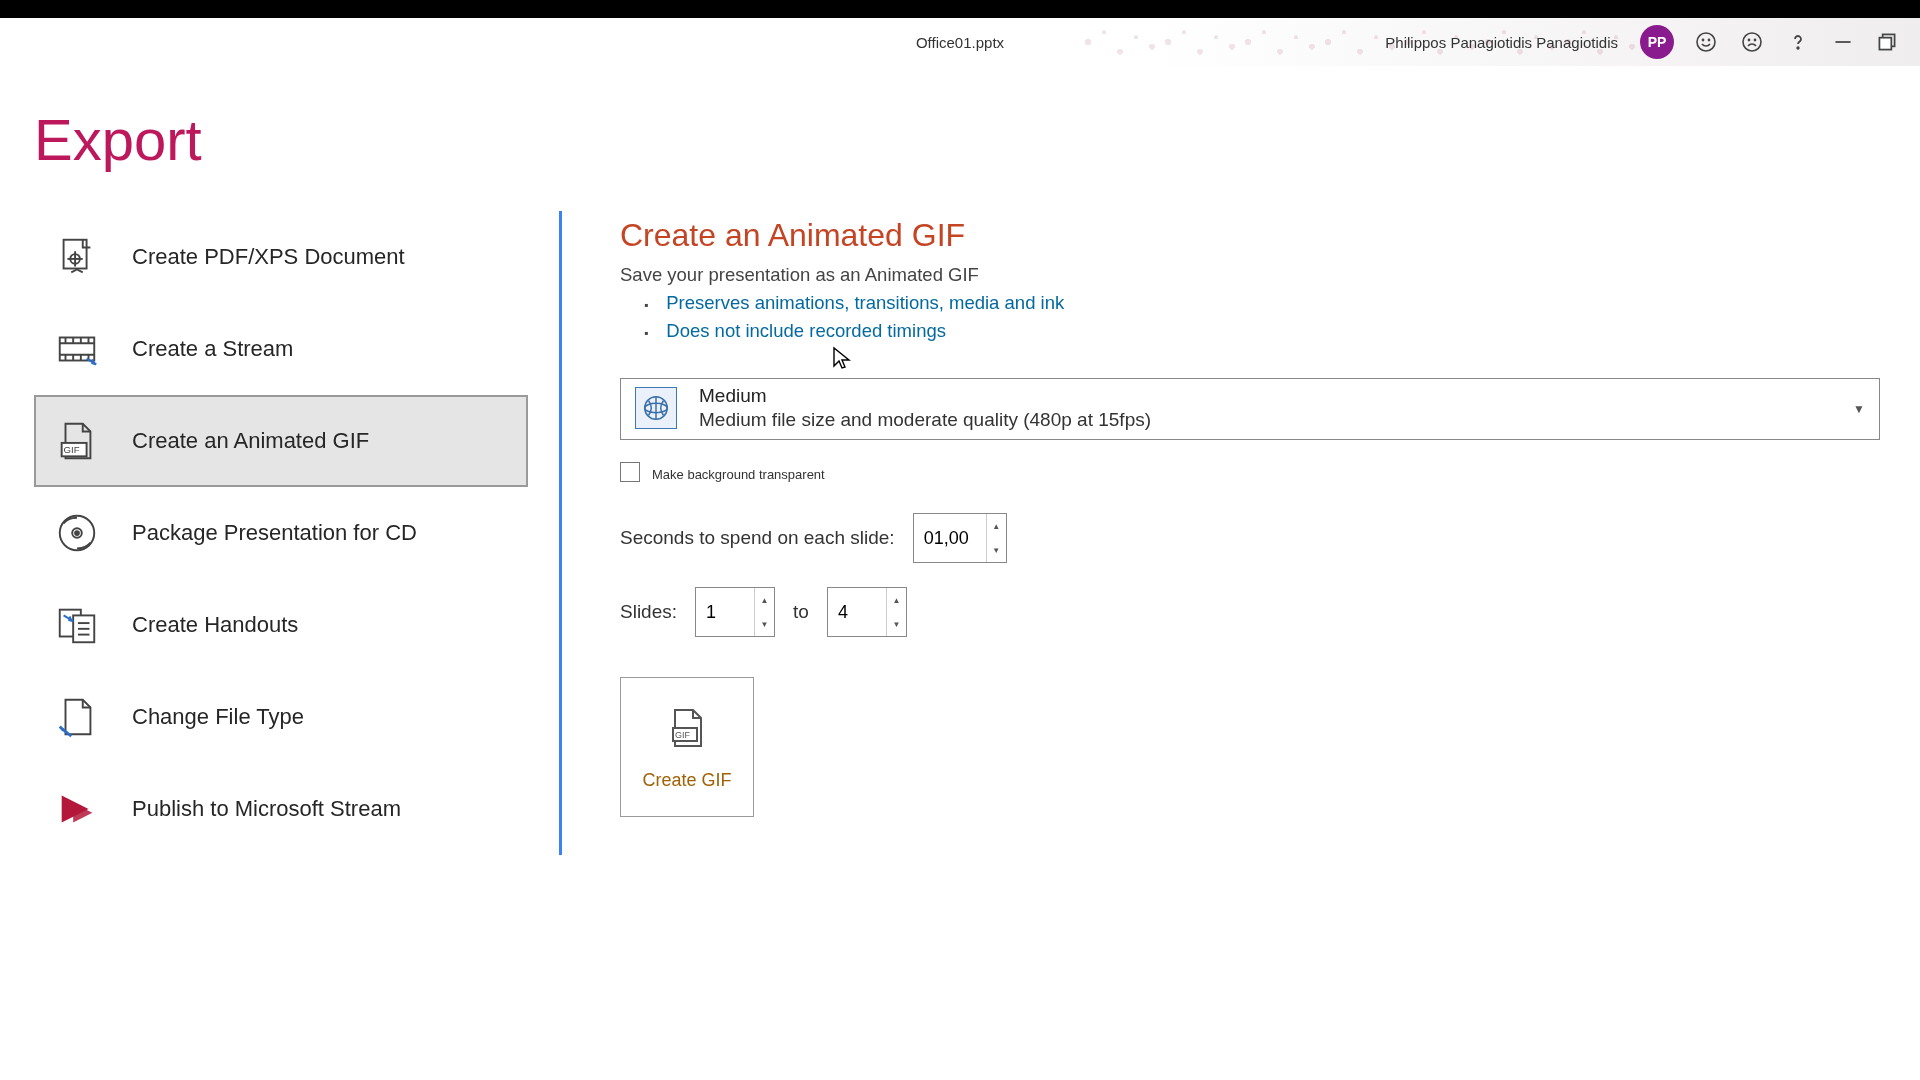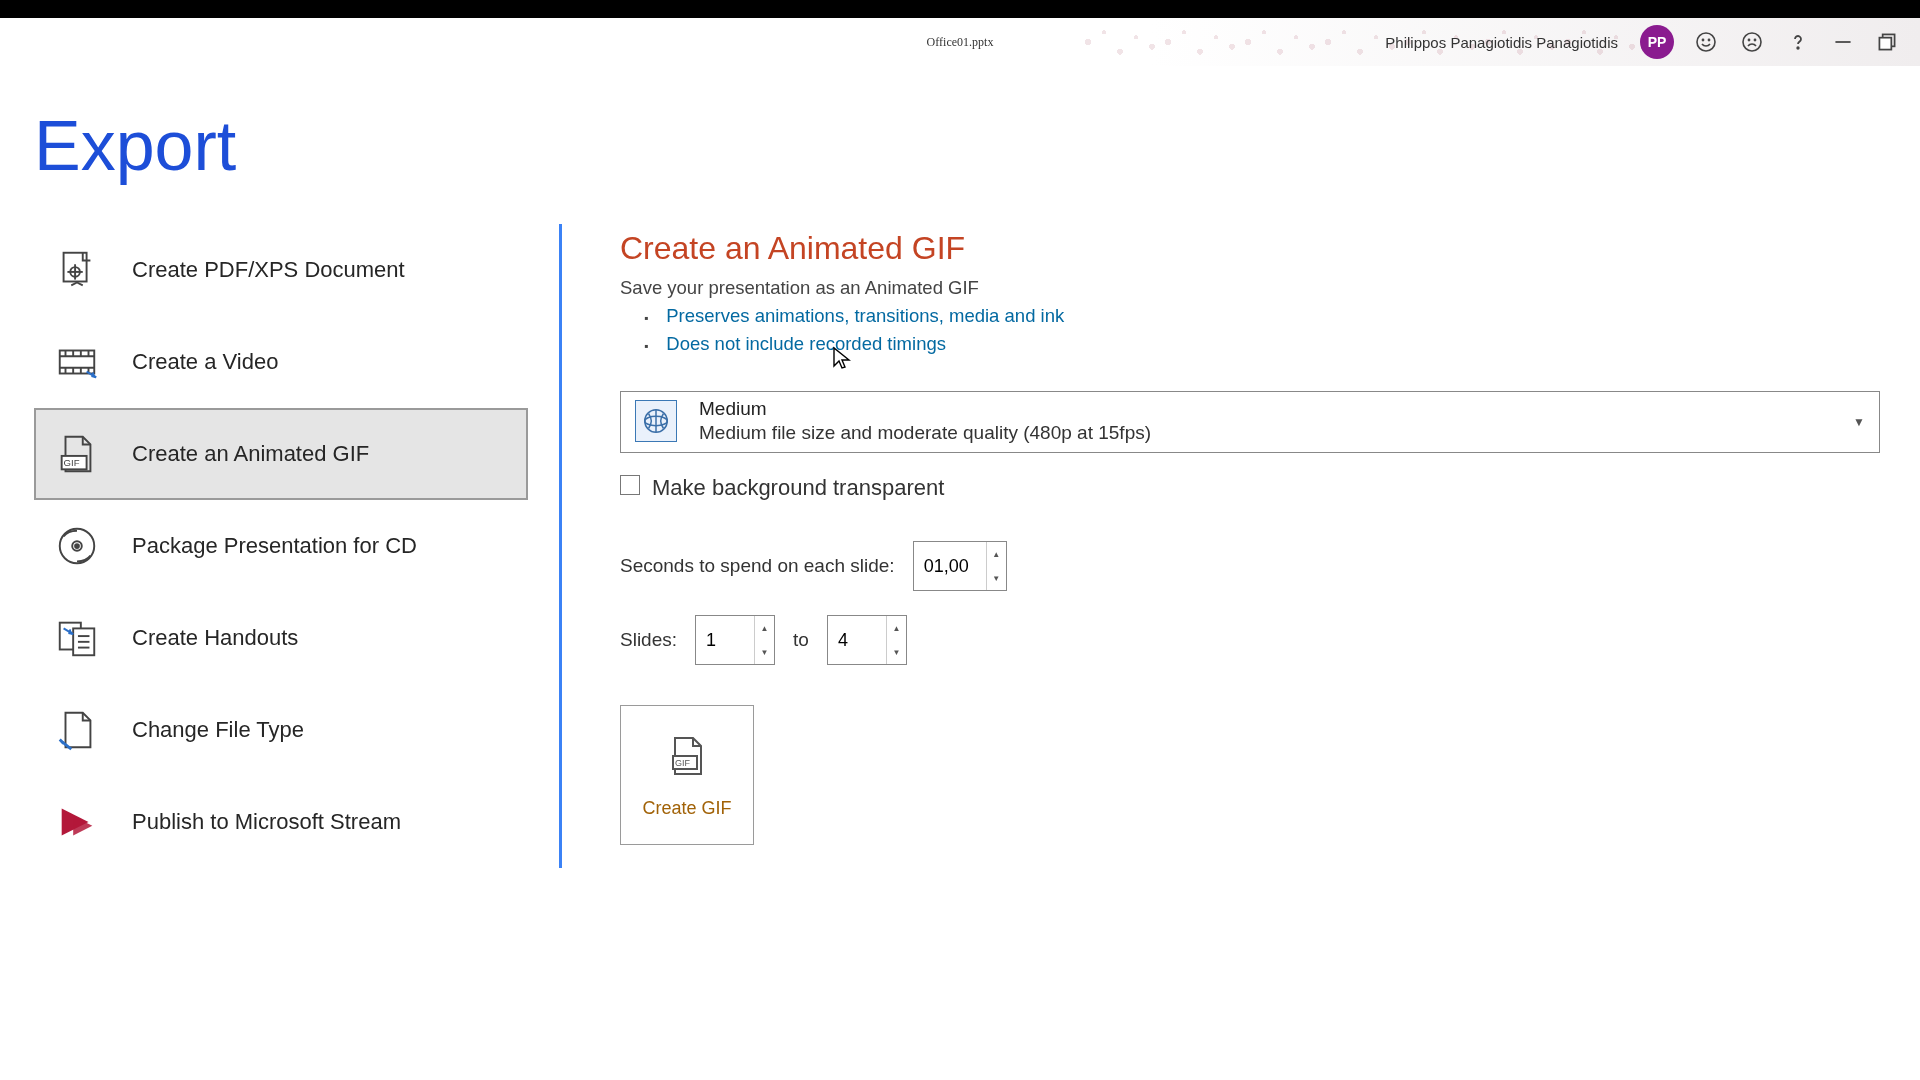--- a/index.html
+++ b/index.html
@@ -1,54 +1,54 @@
 <!DOCTYPE html>
 <html><head>
 <meta charset="utf-8">
 <style>
   * { box-sizing: border-box; margin: 0; padding: 0; }
   html, body { width: 1920px; height: 1080px; font-family: "Segoe UI", Arial, sans-serif; background: #fff; overflow: hidden; }
   .blackbar { background: #000; height: 18px; width: 100%; }
   .titlebar { height: 48px; display: flex; align-items: center; position: relative; background: linear-gradient(to right, #fff 0%, #fff 60%, #f0edee 100%); }
-  .titlebar-filename { position: absolute; left: 50%; transform: translateX(-50%); font-size: 12px; color: #333; font-family: Liberation Serif, serif; }
+  .titlebar-filename { position: absolute; left: 50%; transform: translateX(-50%); font-size: 15px; color: #333; }
   .titlebar-right { position: absolute; right: 20px; display: flex; align-items: center; gap: 18px; }
   .user-name { font-size: 15px; color: #333; margin-right: 4px; }
   .avatar { width: 34px; height: 34px; border-radius: 50%; background: #8a1b8f; color: #fff; display: flex; align-items: center; justify-content: center; font-size: 14px; font-weight: bold; }
   .icon-btn { width: 28px; height: 28px; display: flex; align-items: center; justify-content: center; cursor: pointer; color: #444; }
   .icon-btn svg { width: 24px; height: 24px; }
   .window-btn { width: 26px; height: 26px; display: flex; align-items: center; justify-content: center; cursor: pointer; color: #444; }
   .decor { position: absolute; top: 0; right: 280px; width: 560px; height: 48px; opacity: 0.22; pointer-events: none; background:
     radial-gradient(circle at 10% 50%, #c48695 3px, transparent 3px),
     radial-gradient(circle at 30% 30%, #c48695 2px, transparent 2px),
     radial-gradient(circle at 50% 70%, #c48695 3px, transparent 3px),
     radial-gradient(circle at 70% 40%, #c48695 2px, transparent 2px),
     radial-gradient(circle at 90% 60%, #c48695 3px, transparent 3px);
     background-size: 80px 48px;
   }
   .content { display: flex; flex-direction: column; padding: 40px 34px 0 34px; height: calc(100% - 66px); }
-  .page-title { font-size: 70px; font-weight: 300; color: #1d4ed8; margin-bottom: 38px; }
+  .page-title { font-size: 58px; font-weight: 300; color: #be185d; margin-bottom: 38px; }
   .columns { display: flex; }
   .sidebar { width: 528px; border-right: 3px solid #3b82f6; padding-right: 31px; }
   .side-item { display: flex; align-items: center; gap: 28px; height: 92px; padding-left: 14px; cursor: pointer; font-size: 22px; color: #262626; border: 2px solid transparent; }
   .side-item.selected { border: 2px solid #9a9a9a; background: #e5e5e5; }
   .side-item .side-icon { width: 54px; height: 54px; display: flex; align-items: center; justify-content: center; color: #444; }
   .side-item .side-icon svg { width: 46px; height: 46px; }
   .main { flex: 1; padding-left: 58px; padding-top: 6px; }
   .main-title { color: #c44423; font-size: 32px; font-weight: 400; margin-bottom: 10px; }
   .main-sub { font-size: 18.5px; color: #444; }
   .bullets { list-style: none; padding-left: 24px; margin-bottom: 36px; }
   .bullets li { font-size: 18.5px; color: #0369a1; margin: 6px 0; display: flex; align-items: flex-start; gap: 18px; }
   .bullets li::before { content: "▪"; color: #444; font-size: 12px; display: inline-block; margin-top: 6px; }
   .quality-dropdown { width: 1260px; border: 1px solid #888; padding: 6px 4px 8px 14px; display: flex; align-items: center; gap: 22px; cursor: pointer; margin-bottom: 22px; position: relative; }
   .quality-dropdown .q-icon { width: 42px; height: 42px; border: 1px solid #3b78b5; display: flex; align-items: center; justify-content: center; background: #eaf1fb; }
   .quality-dropdown .q-icon svg { width: 30px; height: 30px; }
   .q-text .q-title { font-size: 19px; color: #222; }
   .q-text .q-desc { font-size: 19px; color: #333; margin-top: 2px; }
   .q-caret { position: absolute; right: 14px; top: 50%; transform: translateY(-50%); color: #555; font-size: 12px; }
-  .chk-row { display: flex; align-items: flex-start; gap: 12px; margin-bottom: 40px; font-size: 22px; color: #333; }
+  .chk-row { display: flex; align-items: flex-end; gap: 12px; margin-bottom: 31px; font-size: 13px; color: #333; }
   .chk { width: 20px; height: 20px; border: 1px solid #777; background: #fff; cursor: pointer; }
   .form-row { display: flex; align-items: center; gap: 18px; margin-bottom: 24px; font-size: 19px; color: #333; }
   .spinner { display: flex; align-items: stretch; border: 1px solid #888; height: 50px; background: #fff; justify-content: center; }
   .spinner input { border: none; padding: 0 10px; font-size: 18px; width: 72px; outline: none; font-family: inherit; }
   .spinner.small input { width: 58px; }
   .spinner .spins { display: flex; flex-direction: column; width: 20px; border-left: 1px solid #ccc; }
   .spinner .spins div { flex: 1; display: flex; align-items: center; justify-content: center; font-size: 8px; color: #555; cursor: pointer; }
   .big-btn { margin-top: 40px; width: 134px; height: 140px; border: 1px solid #9a9a9a; background: #fff; display: flex; flex-direction: column; align-items: center; justify-content: center; gap: 18px; cursor: pointer; }
   .big-btn svg { width: 48px; height: 48px; }
   .big-btn span.lbl { font-size: 18px; color: #a16207; }
@@ -133,21 +133,21 @@
               <line x1="28" y1="12" x2="28" y2="18"></line>
               <line x1="36" y1="12" x2="36" y2="18"></line>
               <line x1="12" y1="30" x2="12" y2="36"></line>
               <line x1="20" y1="30" x2="20" y2="36"></line>
               <line x1="28" y1="30" x2="28" y2="36"></line>
               <line x1="36" y1="30" x2="36" y2="36"></line>
               <path d="M34 34l10 6" stroke="#2b6fc8" stroke-width="2.2"></path>
               <path d="M44 40l-4-1 1-4" fill="#2b6fc8" stroke="#2b6fc8"></path>
             </svg>
         </span>
-        <span>Create a Video</span>
+        <span>Create a Stream</span>
       </div>
 
       <div class="side-item selected">
         <span class="side-icon">
           <svg viewBox="0 0 48 48" fill="none" stroke="currentColor" stroke-width="2">
               <path d="M12 6h18l8 8v28H12z"></path>
               <path d="M30 6v8h8"></path>
               <rect x="8" y="26" width="26" height="14" fill="#fff" stroke="currentColor"></rect>
               <text x="10" y="37" font-size="10" fill="currentColor" font-family="Arial" stroke="none">GIF</text>
             </svg>

